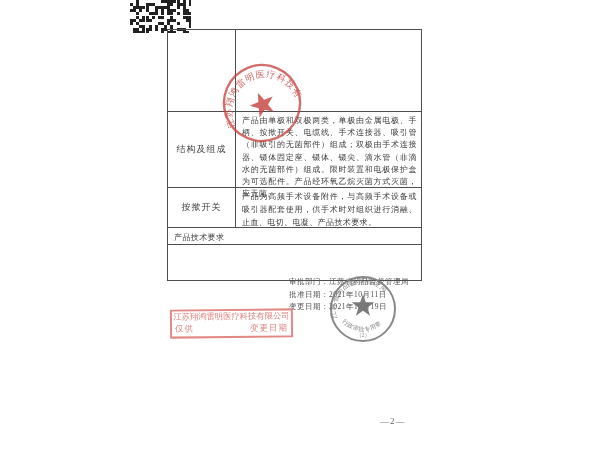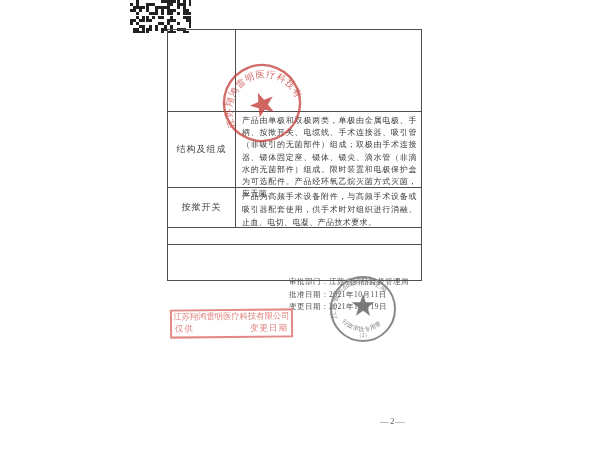--- a/index.html
+++ b/index.html
@@ -172,20 +172,21 @@
     </div>
     <div class="t-row" style="height:76px">
       <div class="t-label">结构及组成</div>
       <div class="t-content lh-struct">产品由单极和双极两类，单极由金属电极、手柄、按揿开关、电缆线、手术连接器、吸引管（非吸引的无菌部件）组成；双极由手术连接器、镊体固定座、镊体、镊尖、滴水管（非滴水的无菌部件）组成。限时装置和电极保护盒为可选配件。产品经环氧乙烷灭菌方式灭菌，应无菌。</div>
     </div>
     <div class="t-row" style="height:40px">
       <div class="t-label">按揿开关</div>
       <div class="t-content lh-scope">产品为高频手术设备附件，与高频手术设备或吸引器配套使用，供手术时对组织进行消融、止血、电切、电凝、产品技术要求。</div>
     </div>
     <div class="t-row" style="height:17px">
+      <div class="t-content lh-single">产品技术要求</div>
     </div>
     <div class="t-row" style="height:19px">
       <div class="t-content lh-single"></div>
     </div>
   </div>
 
   <svg class="seal-company" viewBox="0 0 84 84">
     <circle cx="42" cy="42" r="38" fill="none" stroke="#c5403c" stroke-width="2.4" opacity=".9"></circle>
     <polygon transform="translate(42,44)" fill="#c5403c" opacity=".95" points="0,-13 3.06,-4.21 12.36,-4.02 4.95,1.61 7.64,10.52 0,5.2 -7.64,10.52 -4.95,1.61 -12.36,-4.02 -3.06,-4.21"></polygon>
     <defs>

